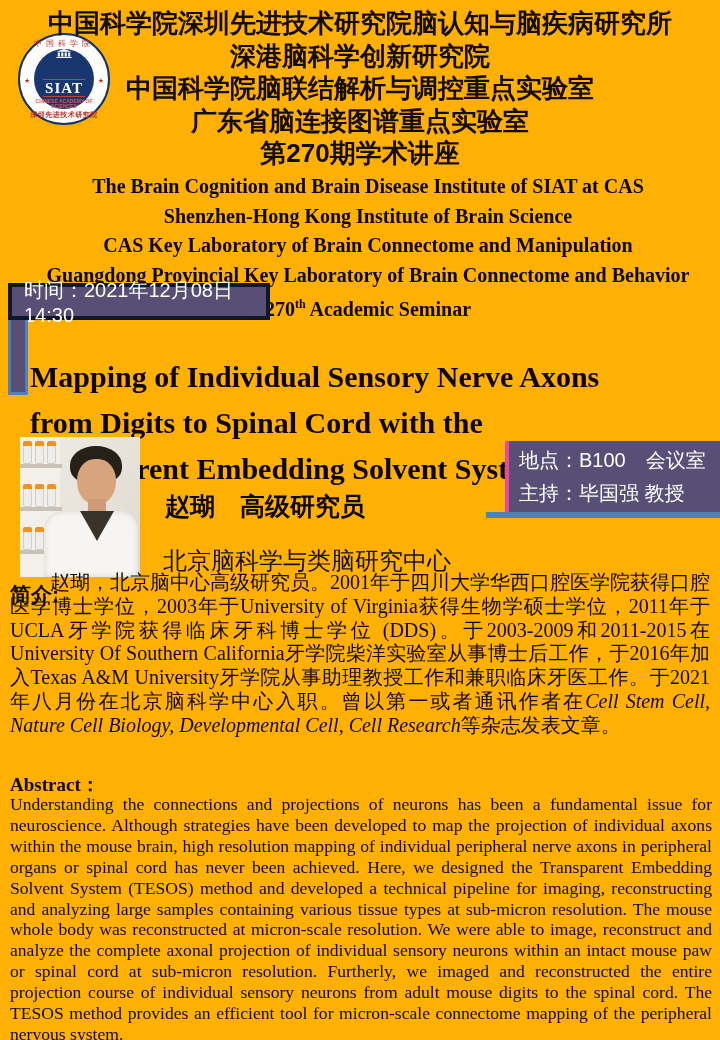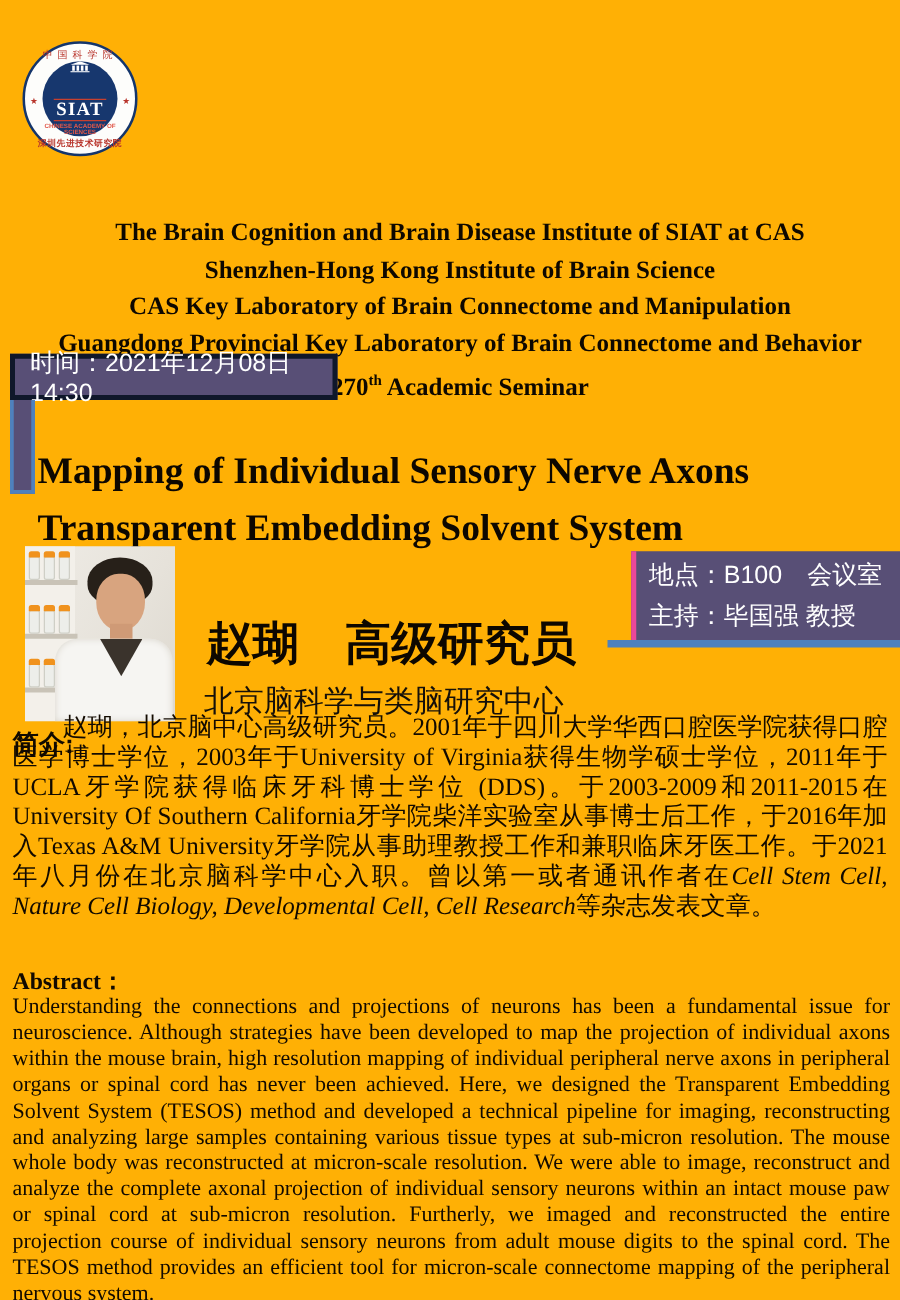--- a/index.html
+++ b/index.html
@@ -60,21 +60,21 @@
          border-radius:50% 50% 42% 42%; }
   .face{ position:absolute; left:57px; top:22px; width:39px; height:46px; background:#d8a47f;
          border-radius:46% 46% 50% 50%; }
   .neck{ position:absolute; left:68px; top:62px; width:18px; height:14px; background:#cf9a76; }
   .coat{ position:absolute; left:24px; top:74px; width:94px; height:66px; background:#f6f5f2;
          border-radius:18px 18px 0 0; box-shadow:inset 0 0 6px #d8d4cb; }
   .shirt{ position:absolute; left:60px; top:74px; width:34px; height:30px; background:#3a332c;
          clip-path:polygon(0 0,100% 0,50% 100%); }
   
   .speaker-name{ position:absolute; left:165px; top:490px;
-         font-family:"Liberation Sans",sans-serif; font-weight:bold; font-size:37px; color:#0d0700;}
+         font-family:"Liberation Sans",sans-serif; font-weight:bold; font-size:25px; color:#0d0700;}
   .speaker-affil{ position:absolute; left:163px; top:545px;
          font-family:"Liberation Sans",sans-serif; font-size:24px; color:#15100a;}
   
   .info-box{ position:absolute; left:505px; top:441px; width:215px; height:71px;
          background:#584F76; border-left:4px solid #ec4899; color:#fff;
          font-family:"Liberation Sans",sans-serif; font-size:20px; line-height:33px;
          padding:3px 0 0 10px; }
   .info-bar{ position:absolute; left:486px; top:512px; width:234px; height:6px; background:#4F81BD; }
   
   .bio-heading{ position:absolute; left:10px; top:581px;
@@ -107,36 +107,44 @@
         <rect x="13" y="5" width="3" height="6" fill="#fff"></rect>
         <rect x="18" y="5" width="3" height="6" fill="#fff"></rect>
         <rect x="1" y="11.5" width="22" height="1.5" fill="#fff"></rect>
       </svg>
       <div class="logo-acronym">SIAT</div>
       <div class="logo-sub">CHINESE ACADEMY OF SCIENCES</div>
     </div>
     <div class="logo-arc-bottom">深圳先进技术研究院</div>
   </div>
 
+  <div class="cn-lines">
+    <div>中国科学院深圳先进技术研究院脑认知与脑疾病研究所</div>
+    <div>深港脑科学创新研究院</div>
+    <div>中国科学院脑联结解析与调控重点实验室</div>
+    <div>广东省脑连接图谱重点实验室</div>
+    <div>第270期学术讲座</div>
+  </div>
 
   <div class="en-lines">
     <div>The Brain Cognition and Brain Disease Institute of SIAT at CAS</div>
     <div>Shenzhen-Hong Kong Institute of Brain Science</div>
     <div>CAS Key Laboratory of Brain Connectome and Manipulation</div>
     <div>Guangdong Provincial Key Laboratory of Brain Connectome and Behavior</div>
     <div><span>270</span><sup>th</sup><span> Academic Seminar</span></div>
   </div>
 
   <div class="time-flag">
     <div class="time-rect">时间：2021年12月08日14:30</div>
     <div class="time-tail"></div>
   </div>
 
   <div class="talk-title">
     <div>Mapping of Individual Sensory Nerve Axons</div>
+    <div>from Digits to Spinal Cord with the</div>
     <div>Transparent Embedding Solvent System</div>
   </div>
 
   <div class="photo">
     <div class="shelf-wall"></div>
     <div class="shelf-board" style="top:27px;"></div>
     <div class="shelf-board" style="top:70px;"></div>
     <div class="shelf-board" style="top:113px;"></div>
     <div class="bottle" style="left:3px;top:8px;"></div>
     <div class="bottle" style="left:15px;top:8px;"></div>

